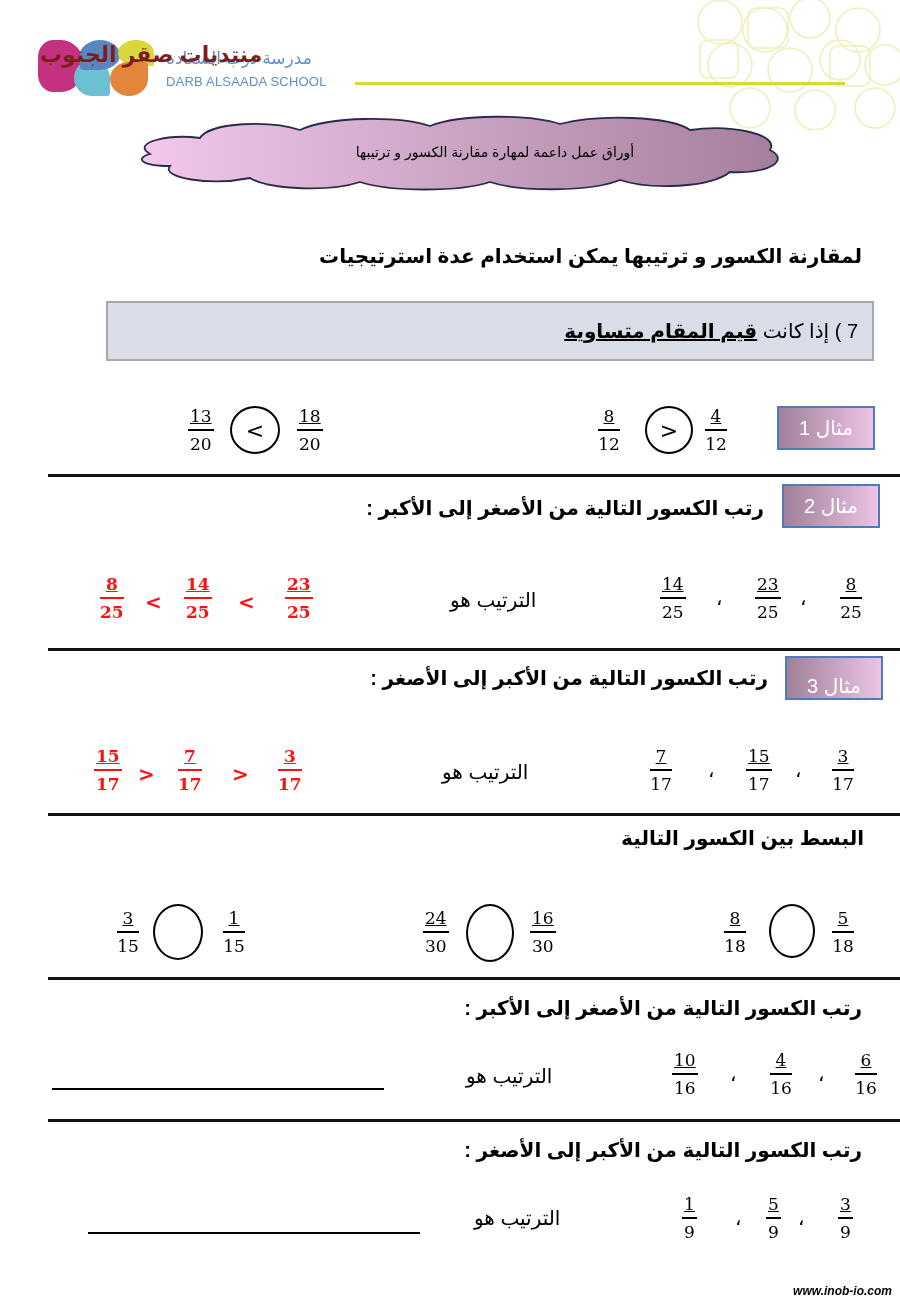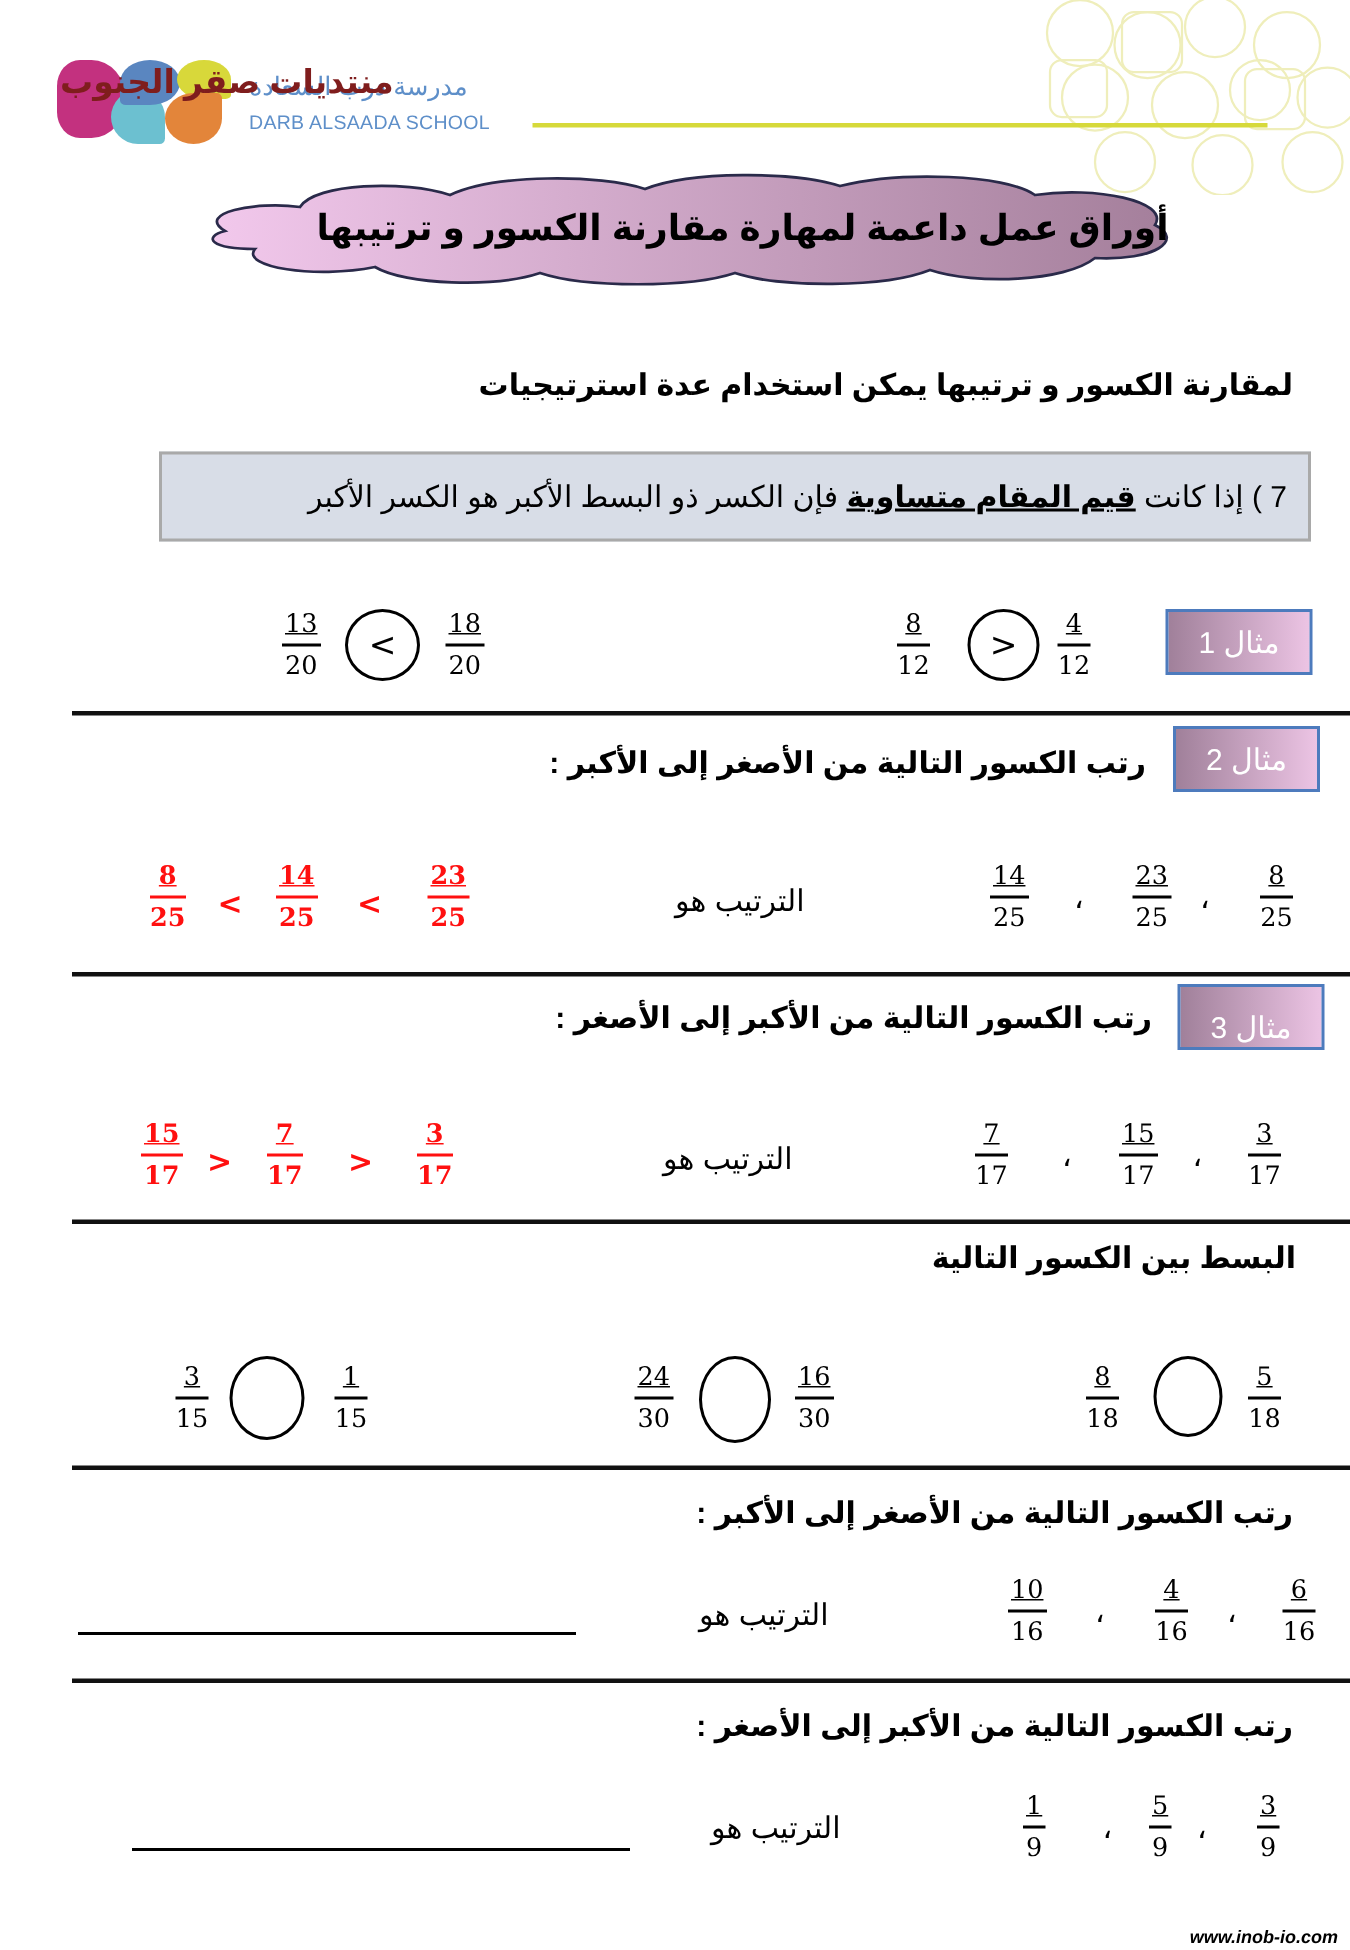--- a/index.html
+++ b/index.html
@@ -9,21 +9,21 @@
   .deco { position: absolute; right: 0; top: 0; width: 210px; height: 130px; }
   .logo { position: absolute; left: 38px; top: 40px; width: 300px; height: 60px; }
   .logo .petal { position: absolute; border-radius: 50% 50% 50% 10%; }
   .logo .school-ar { position: absolute; left: 128px; top: 8px; font-size: 17px; color: #5e8fc9; }
   .logo .overlay-ar { position: absolute; left: 2px; top: 2px; font-size: 22px; color: #7f1d1d; font-weight: bold; letter-spacing: -1px; white-space: nowrap; }
   .logo .school-en { position: absolute; left: 128px; top: 34px; font-size: 13px; color: #5e8fc9; letter-spacing: 0.2px; white-space: nowrap; }
   .top-line { position: absolute; left: 355px; top: 82px; width: 490px; height: 3px; background: #d6d93a; }
 
   .cloud-wrap { position: absolute; left: 130px; top: 112px; width: 650px; height: 80px; }
   .cloud-wrap svg { position: absolute; left: 0; top: 0; }
-  .cloud-title { position: absolute; left: 0; top: 0; width: 650px; height: 80px; display: flex; align-items: center; justify-content: center; padding-left: 80px; font-weight: bold; font-size: 24px; direction: rtl; }
+  .cloud-title { position: absolute; left: 0; top: 0; width: 650px; height: 80px; display: flex; align-items: center; justify-content: center; padding-left: 80px; font-weight: normal; font-size: 14px; direction: rtl; }
 
   .intro { position: absolute; right: 38px; top: 244px; font-size: 20px; font-weight: bold; direction: rtl; }
   .rule-box { position: absolute; left: 106px; top: 301px; width: 768px; height: 60px; background: #d8dde7; border: 2px solid #a9a9a9; display: flex; align-items: center; justify-content: flex-start; padding-right: 14px; direction: rtl; font-size: 20px; }
   .rule-box u { font-weight: bold; }
 
   .label-box { position: absolute; width: 98px; height: 44px; border: 2px solid #4d7bbd; background: linear-gradient(to right, #a0809a, #ecc4e4); color: #ffffff; font-size: 20px; display: flex; align-items: center; justify-content: center; direction: rtl; }
 
   .divider { position: absolute; left: 48px; width: 852px; height: 3px; background: #111; }
 
   .frac { position: absolute; display: inline-flex; flex-direction: column; align-items: center; font-family: "DejaVu Serif", "Liberation Serif", serif; font-size: 17px; line-height: 1; }
@@ -84,21 +84,21 @@
       </linearGradient>
     </defs>
     <path d="M20,42 C0,30 40,22 70,26 C80,10 140,8 170,18 C200,4 270,4 300,14 C330,2 400,2 430,12 C470,2 540,4 560,18 C600,12 650,22 640,38 C660,48 640,62 600,60 C580,76 520,78 490,68 C460,80 390,80 360,70 C330,80 260,80 230,70 C200,80 140,78 120,66 C80,74 30,66 40,54 C10,54 5,46 20,42 Z" fill="url(#cg)" stroke="#2a2a4a" stroke-width="1.8"></path>
   </svg>
   <div class="cloud-title">أوراق عمل داعمة لمهارة مقارنة الكسور و ترتيبها</div>
 </div>
 
 <div class="intro">لمقارنة الكسور و ترتيبها يمكن استخدام عدة استرتيجيات</div>
 
 <div class="rule-box">
-  <span>7 ) إذا كانت</span>&nbsp;<u>قيم المقام متساوية</u>&nbsp;<span>فإن الكسر ذو البسط الأكبر هو الكسر الأكبر</span>
+  <span>7 ) إذا كانت</span>&nbsp;<u>قيم المقام متساوية</u>&nbsp;
 </div>
 
 <div class="label-box" style="left:777px;top:406px;">
     <span>مثال 1</span>
   </div>
 
 <div class="frac" style="left:705px;top:408px;">
     <span class="num">4</span>
     <span class="bar"></span>
     <span class="den">12</span>

